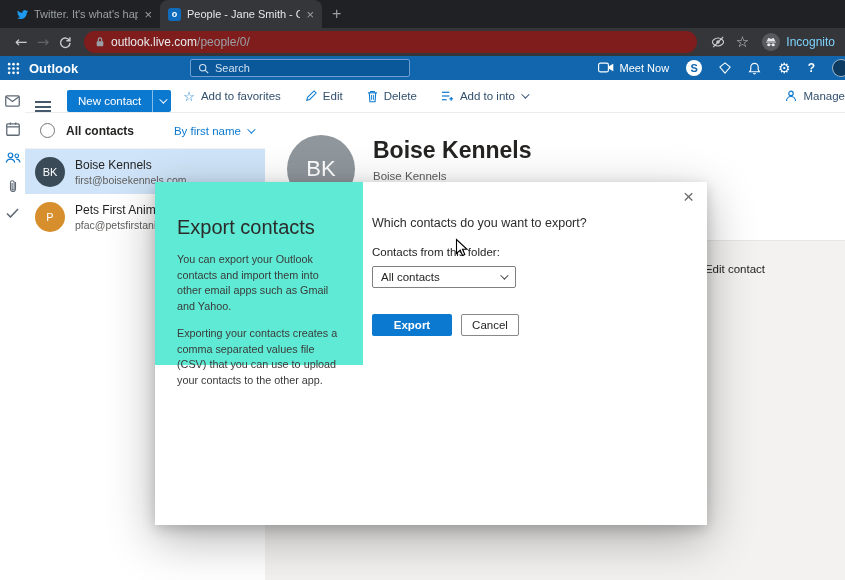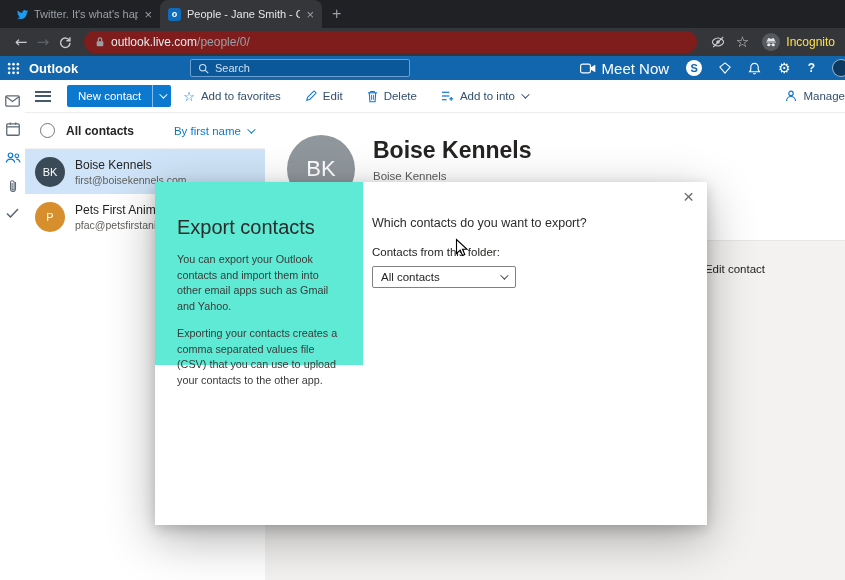--- a/index.html
+++ b/index.html
@@ -18,42 +18,42 @@
 
   .addrbar { position:absolute; top:28px; left:0; right:0; height:28px; background:#35363a; display:flex; align-items:center; padding:0 10px; }
   .nav-glyph { color:#c7cbcf; font-size:15px; width:22px; text-align:center; line-height:1; font-family:"DejaVu Sans",sans-serif; }
   .nav-glyph.disabled { color:#5f6368; }
   .reload-icon { width:22px; text-align:center; color:#c7cbcf; }
   .urlbar { flex:1; height:22px; background:#7f1d1d; border-radius:11px; display:flex; align-items:center; gap:6px; padding:0 11px; margin:0 8px; font-size:12px; }
   .url-host { color:#e8eaed; }
   .url-path { color:#9aa0a6; }
   .addr-icon { color:#c7cbcf; margin:0 5px; display:flex; align-items:center; }
   .star-glyph { font-family:"DejaVu Sans",sans-serif; font-size:15px; }
-  .incog { display:flex; align-items:center; gap:6px; margin-left:8px; color:#fde047; font-size:12px; }
+  .incog { display:flex; align-items:center; gap:6px; margin-left:8px; color:#7dd3fc; font-size:12px; }
   .incog-badge { width:18px; height:18px; border-radius:50%; background:#565a5f; color:#e8eaed; display:flex; align-items:center; justify-content:center; }
 
   
   .oheader { position:absolute; top:56px; left:0; right:0; height:24px; background:#1166ad; color:#fff; display:flex; align-items:center; padding-left:7px; }
   .brand { font-size:13px; font-weight:700; margin-left:9px; }
   .osearch { position:absolute; left:190px; top:3px; width:220px; height:18px; background:#0a5899; border:1px solid #6d9fd0; border-radius:2px; display:flex; align-items:center; gap:6px; padding:0 7px; color:#cfe0f2; }
   .osearch input { flex:1; background:transparent; border:none; outline:none; color:#e8f1fa; font-size:11px; font-family:inherit; }
   .osearch input::placeholder { color:#cfe0f2; }
   .oicons { position:absolute; right:0; top:0; height:24px; display:flex; align-items:center; gap:17px; padding-right:2px; }
-  .meetnow { display:flex; align-items:center; gap:6px; font-size:15px; white-space:nowrap; }
+  .meetnow { display:flex; align-items:flex-start; gap:6px; font-size:11px; white-space:nowrap; }
   .skype-badge { width:16px; height:16px; border-radius:50%; background:#fff; color:#1166ad; font-weight:700; font-size:11px; display:flex; align-items:center; justify-content:center; }
   .gear-glyph { font-family:"DejaVu Sans",sans-serif; font-size:14px; line-height:1; }
   .help-glyph { font-size:12px; font-weight:700; }
   .oavatar { width:18px; height:18px; border-radius:50%; background:#0c3a61; border:1px solid rgba(255,255,255,.6); margin-right:-7px; flex:none; }
 
   
   .rail { position:absolute; top:80px; left:0; bottom:0; width:25px; background:#fff; display:flex; flex-direction:column; align-items:center; padding-top:15px; gap:15px; color:#5f6a75; }
   .rail .active { color:#0b79d0; }
 
   
-  .cmdbar { position:absolute; top:80px; left:25px; right:0; height:33px; background:#fff; border-bottom:1px solid #ededed; display:flex; align-items:center; }
+  .cmdbar { position:absolute; top:80px; left:25px; right:0; height:33px; background:#fff; border-bottom:1px solid #ededed; display:flex; align-items:flex-end; }
   .burger { width:16px; height:11px; border-top:2px solid #46586c; border-bottom:2px solid #46586c; position:relative; margin-left:10px; }
   .burger::after { content:""; position:absolute; left:0; right:0; top:2.5px; border-top:2px solid #46586c; }
   .btn-newcontact { display:flex; align-items:stretch; height:22px; margin-left:16px; border-radius:2px; overflow:hidden; color:#fff; font-size:11.5px; }
   .bnc-main { background:#0b79d0; display:flex; align-items:center; padding:0 11px; }
   .bnc-chev { background:#0b79d0; border-left:1px solid rgba(255,255,255,.5); width:19px; display:flex; align-items:center; justify-content:center; }
   .cmd { display:flex; align-items:center; gap:6px; font-size:11.5px; color:#33506e; padding:0 12px; height:100%; }
   .cmd .ic { color:#0b79d0; display:flex; align-items:center; }
   .cmd-star { font-family:"DejaVu Sans",sans-serif; font-size:13px; color:#0b79d0; line-height:1; }
   .manage { margin-left:auto; padding-right:0; }
   .chev { width:6px; height:6px; border-right:1.4px solid currentColor; border-bottom:1.4px solid currentColor; transform:rotate(45deg) translateY(-2px); display:inline-block; }
@@ -364,20 +364,24 @@
       <p class="dlg-p">Exporting your contacts creates a comma separated values file (CSV) that you can use to upload your contacts to the other app.</p>
     </div>
     <span class="dlg-close">×</span>
     <div class="dlg-right">
       <div class="dlg-q">Which contacts do you want to export?</div>
       <div class="dlg-label">Contacts from this folder:</div>
       <div class="dropdown">
         <span>All contacts</span>
         <span class="chev"></span>
       </div>
+      <div class="btnrow">
+        <span class="btn-primary">Export</span>
+        <span class="btn-secondary">Cancel</span>
+      </div>
     </div>
   </div>
 
   <span class="cursor">
     <svg width="14" height="20" viewBox="0 0 14 20">
         <path d="M1.5 1.5v14l3.7-3.3 2.3 5.3 2.3-1-2.3-5.2h4.5z" fill="#fff" stroke="#000" stroke-width="1.1"></path>
       </svg>
   </span>
 
 </div>

